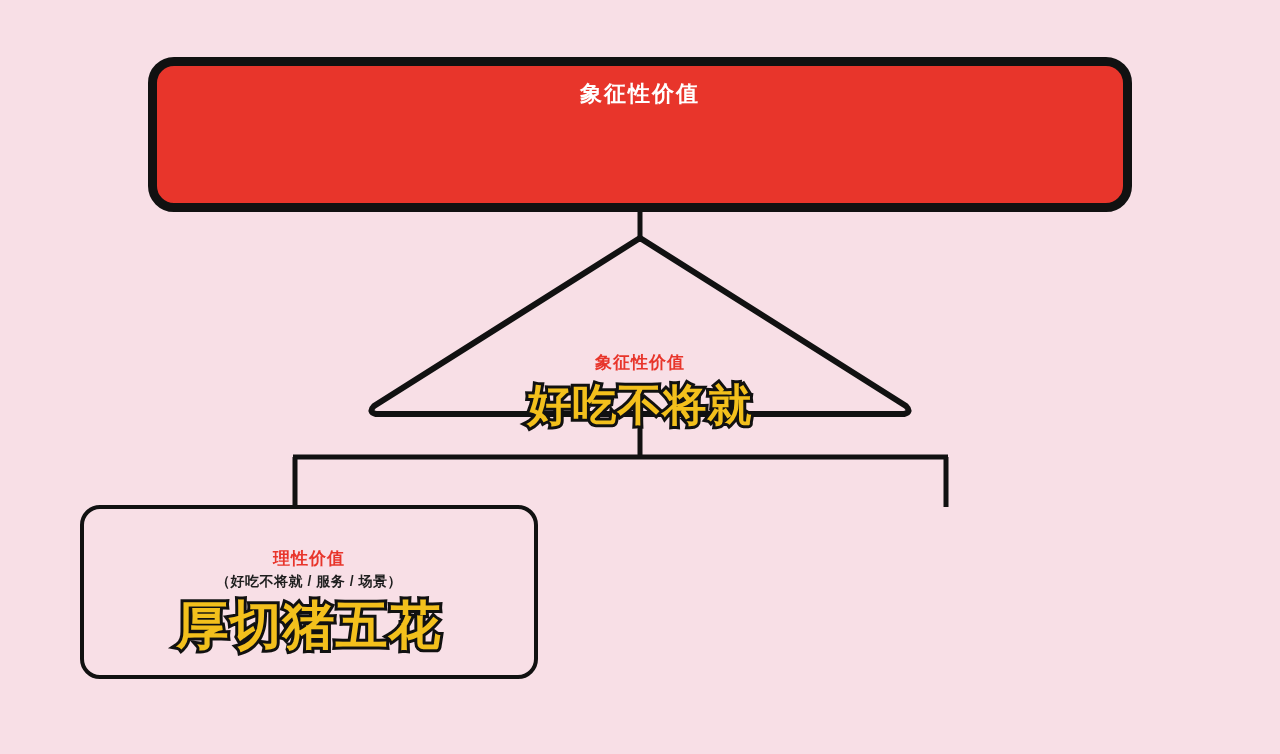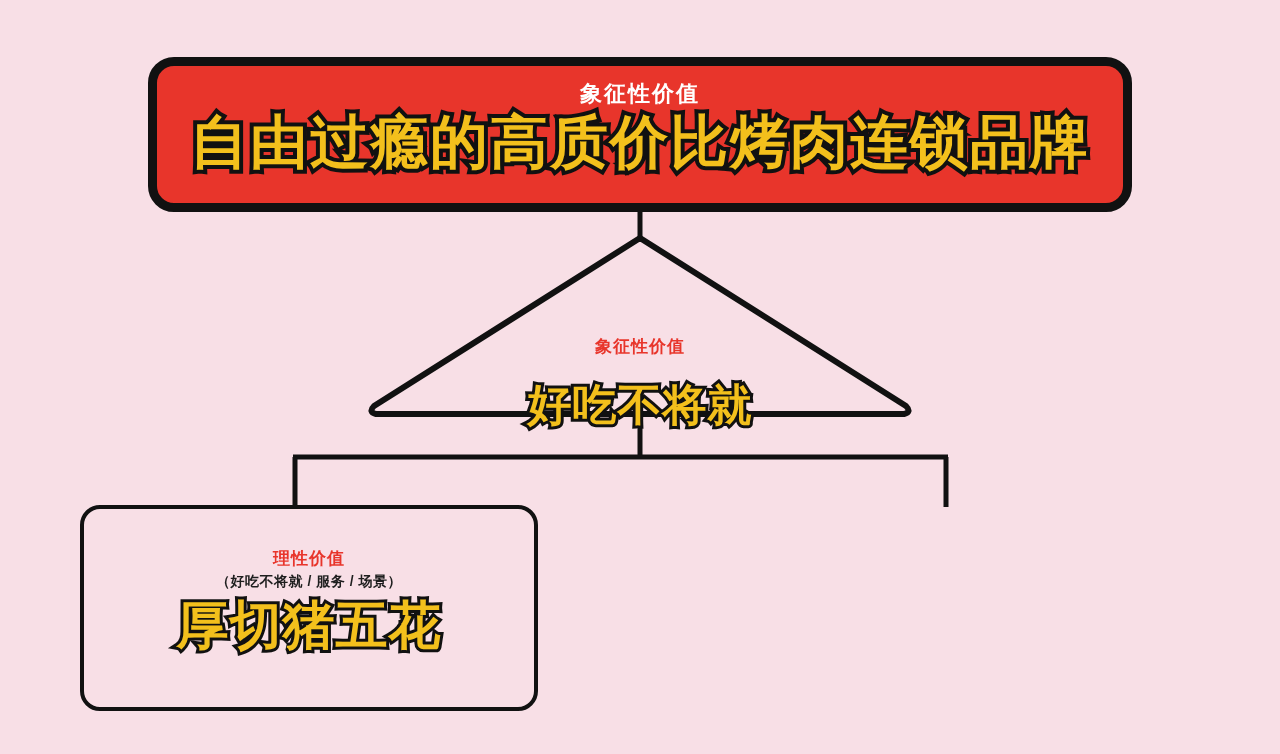--- a/index.html
+++ b/index.html
@@ -113,21 +113,21 @@
   .red-label {
     color: #e8352b;
     font-weight: bold;
     font-size: 17px;
     letter-spacing: 1px;
     line-height: 1.2;
   }
 
   #triangle-headline {
     font-size: 44px;
-    margin-top: 24px;
+    margin-top: 8px;
     -webkit-text-stroke: 6px #111111;
   }
 
   
   .leaf-card {
     position: absolute;
     background: #f8dfe6;
     border: 4px solid #111111;
     border-radius: 20px;
     z-index: 3;
@@ -135,21 +135,21 @@
     flex-direction: column;
     align-items: center;
     justify-content: flex-start;
     padding-top: 40px;
   }
 
   #card-rational {
     left: 80px;
     top: 505px;
     width: 458px;
-    height: 206px;
+    height: 174px;
   }
 
   #card-emotional {
     left: 693px;
     top: 505px;
     width: 511px;
     height: 199px;
   }
 
   .card-sub {
@@ -180,21 +180,20 @@
 
     <line x1="293" y1="457" x2="948" y2="457" stroke="#111111" stroke-width="5"></line>
 
     <line x1="295" y1="457" x2="295" y2="507" stroke="#111111" stroke-width="5"></line>
 
     <line x1="946" y1="457" x2="946" y2="507" stroke="#111111" stroke-width="5"></line>
   </svg>
 
   <div id="top-banner">
     <div class="banner-eyebrow">象征性价值</div>
-    <div class="golden" id="banner-headline">自由过瘾的高质价比烤肉连锁品牌</div>
   </div>
 
   <div id="triangle-wrap">
     <svg id="triangle-svg" viewBox="0 0 560 196" preserveAspectRatio="none" aria-hidden="true">
       <path d="M 280 10 L 546 178 Q 552 184 544 186 L 16 186 Q 8 184 14 178 Z" fill="none" stroke="#111111" stroke-width="6" stroke-linejoin="round"></path>
     </svg>
     <div id="triangle-content">
       <div class="red-label">象征性价值</div>
       <div class="golden" id="triangle-headline">好吃不将就</div>
     </div>

